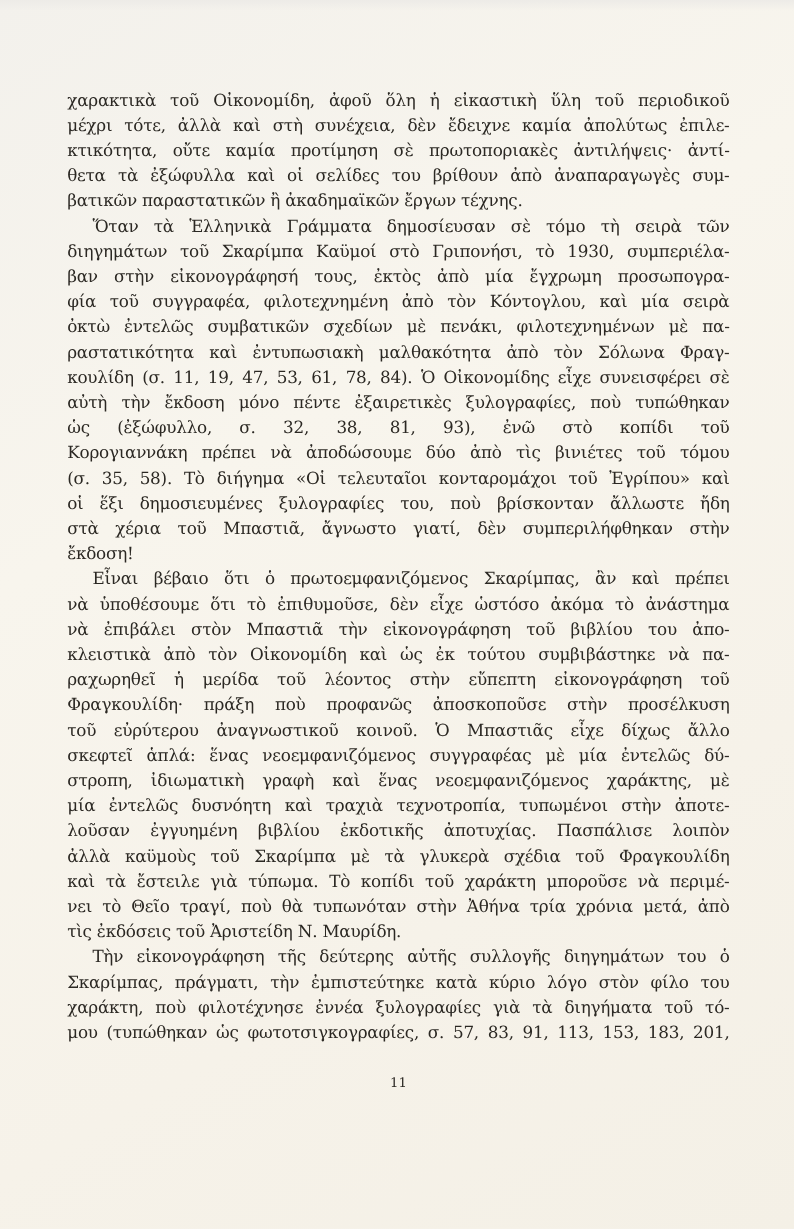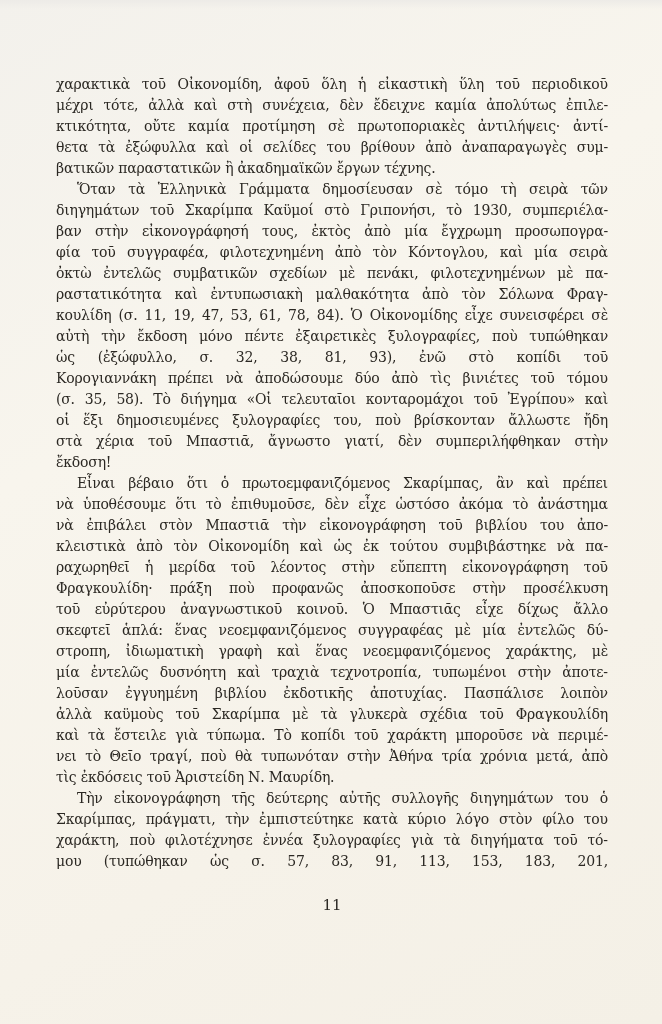--- a/index.html
+++ b/index.html
@@ -25,21 +25,21 @@
     color: #2b2823;
   }
   .pline { display: flex; justify-content: space-between; height: 21px; white-space: nowrap; }
   .pline.pindent { padding-left: 21px; }
   .pline.pend { display: block; white-space: normal; }
   .it { }
   .page-number {
     position: absolute; top: 896px; left: 56px; width: 552px;
     text-align: center;
     font-family: "DejaVu Serif", "Liberation Serif", serif;
-    font-size: 15px; color: #2b2823;
+    font-size: 11px; color: #2b2823;
   }
 </style>
 </head>
 <body>
 
 <div class="page">
   <div class="scan-edge"></div>
   <div class="text-block">
       <div class="pline">
         <span>χαρακτικὰ</span>
@@ -440,20 +440,21 @@
         <span>γιὰ</span>
         <span>τὰ</span>
         <span>διηγήματα</span>
         <span>τοῦ</span>
         <span>τό-</span>
       </div>
       <div class="pline">
         <span>μου</span>
         <span>(τυπώθηκαν</span>
         <span>ὡς</span>
+        <span>φωτοτσιγκογραφίες,</span>
         <span>σ.</span>
         <span>57,</span>
         <span>83,</span>
         <span>91,</span>
         <span>113,</span>
         <span>153,</span>
         <span>183,</span>
         <span>201,</span>
       </div>
     </div>

